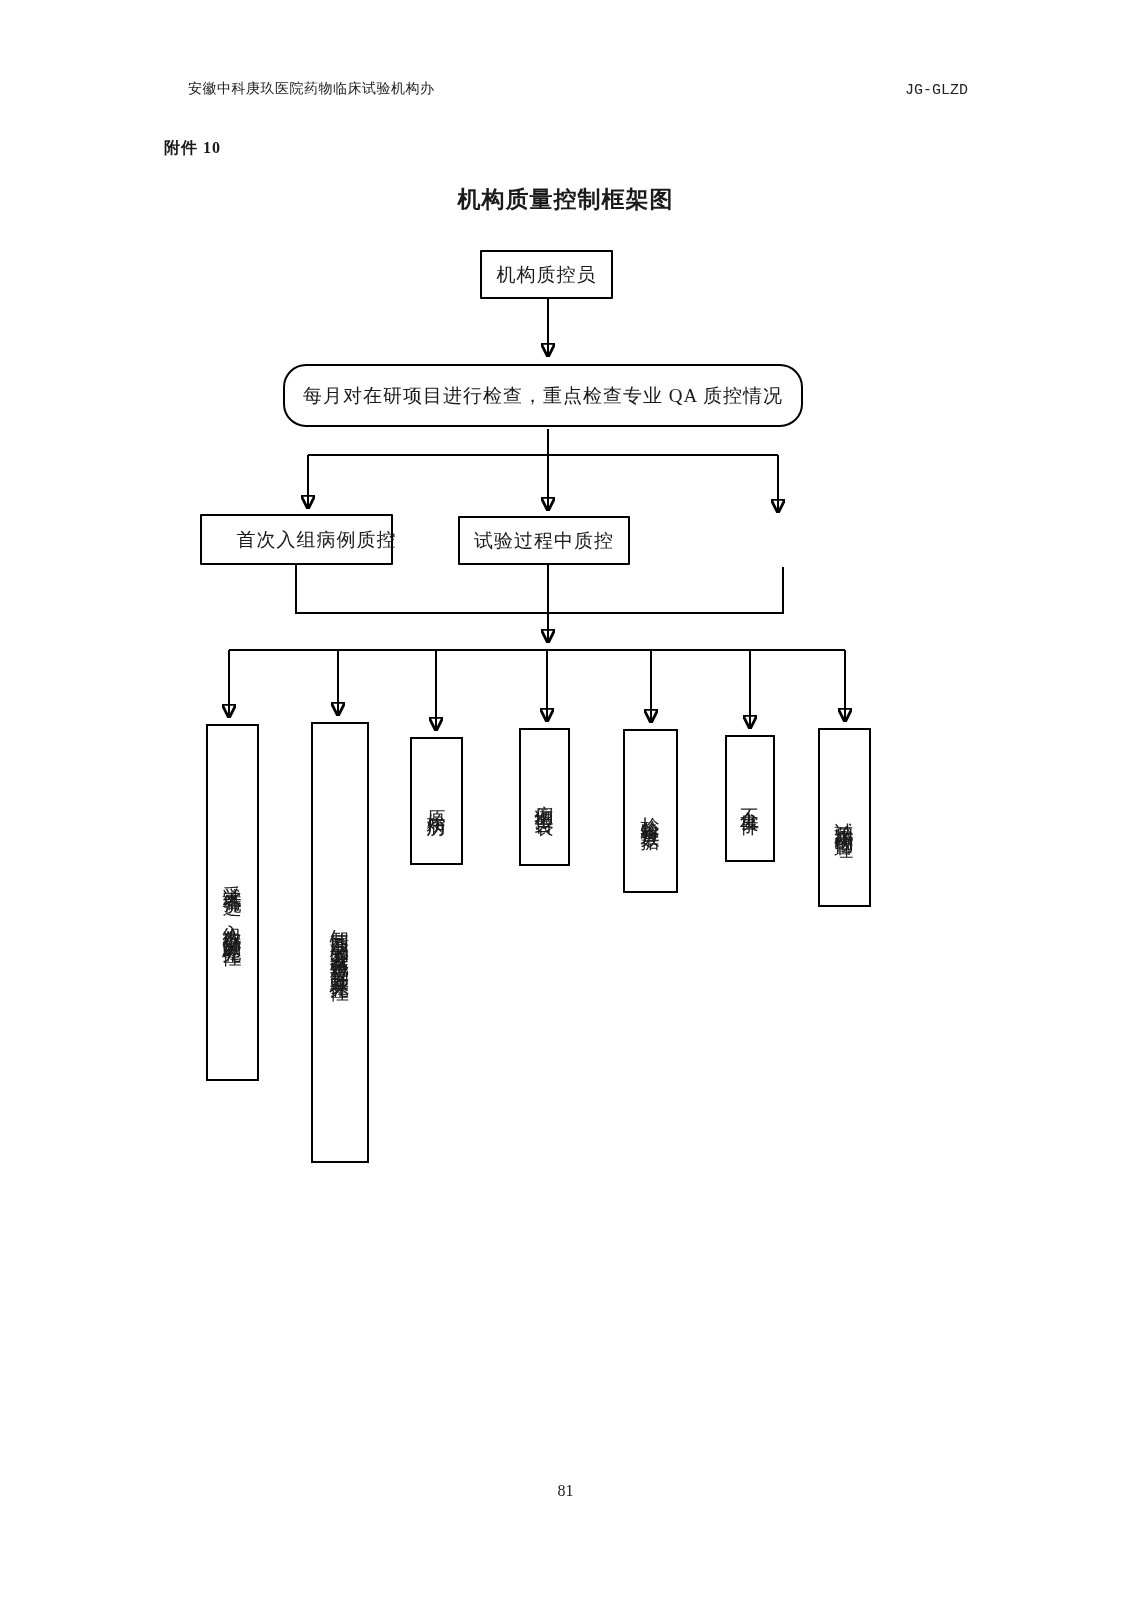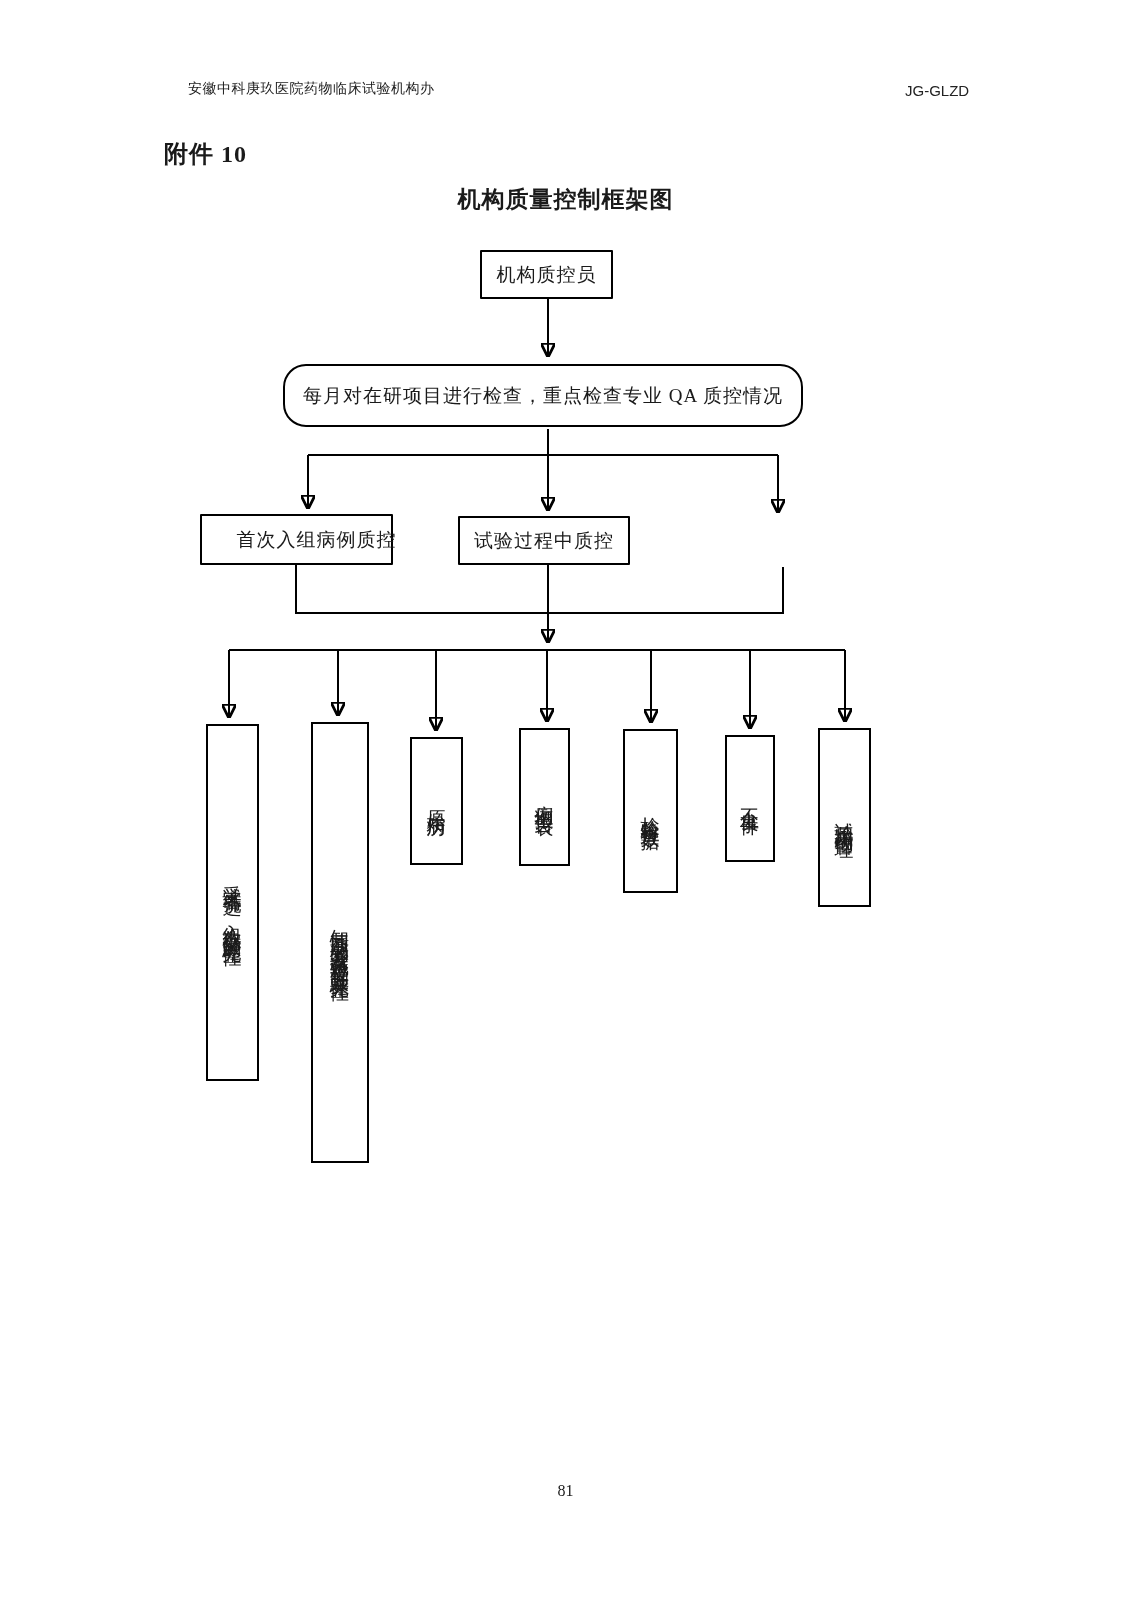--- a/index.html
+++ b/index.html
@@ -11,26 +11,26 @@
     font-family: "Liberation Serif", serif;
     color: #1a1a1a;
     overflow: hidden;
   }
   .hdr-left {
     position: absolute; left: 164px; top: 80px;
     font-size: 14px; letter-spacing: 0.5px; white-space: nowrap; margin-left: 24px;
   }
   .hdr-right {
     position: absolute; left: 905px; top: 82px;
-    font-family: Liberation Sans, sans-serif;
+    font-family: Liberation Mono, monospace;
     font-size: 15px; color: #222;
   }
   .attachment {
     position: absolute; left: 164px; top: 138px;
-    font-size: 24px; font-weight: bold; letter-spacing: 1px;
+    font-size: 16px; font-weight: bold; letter-spacing: 1px;
   }
   .diagram-title {
     position: absolute; left: 0; right: 0; top: 184px;
     text-align: center; font-size: 23px; font-weight: bold; letter-spacing: 1px;
   }
   .rbox {
     position: absolute;
     border: 2px solid #000;
     border-radius: 1px;
     background: #fff;

